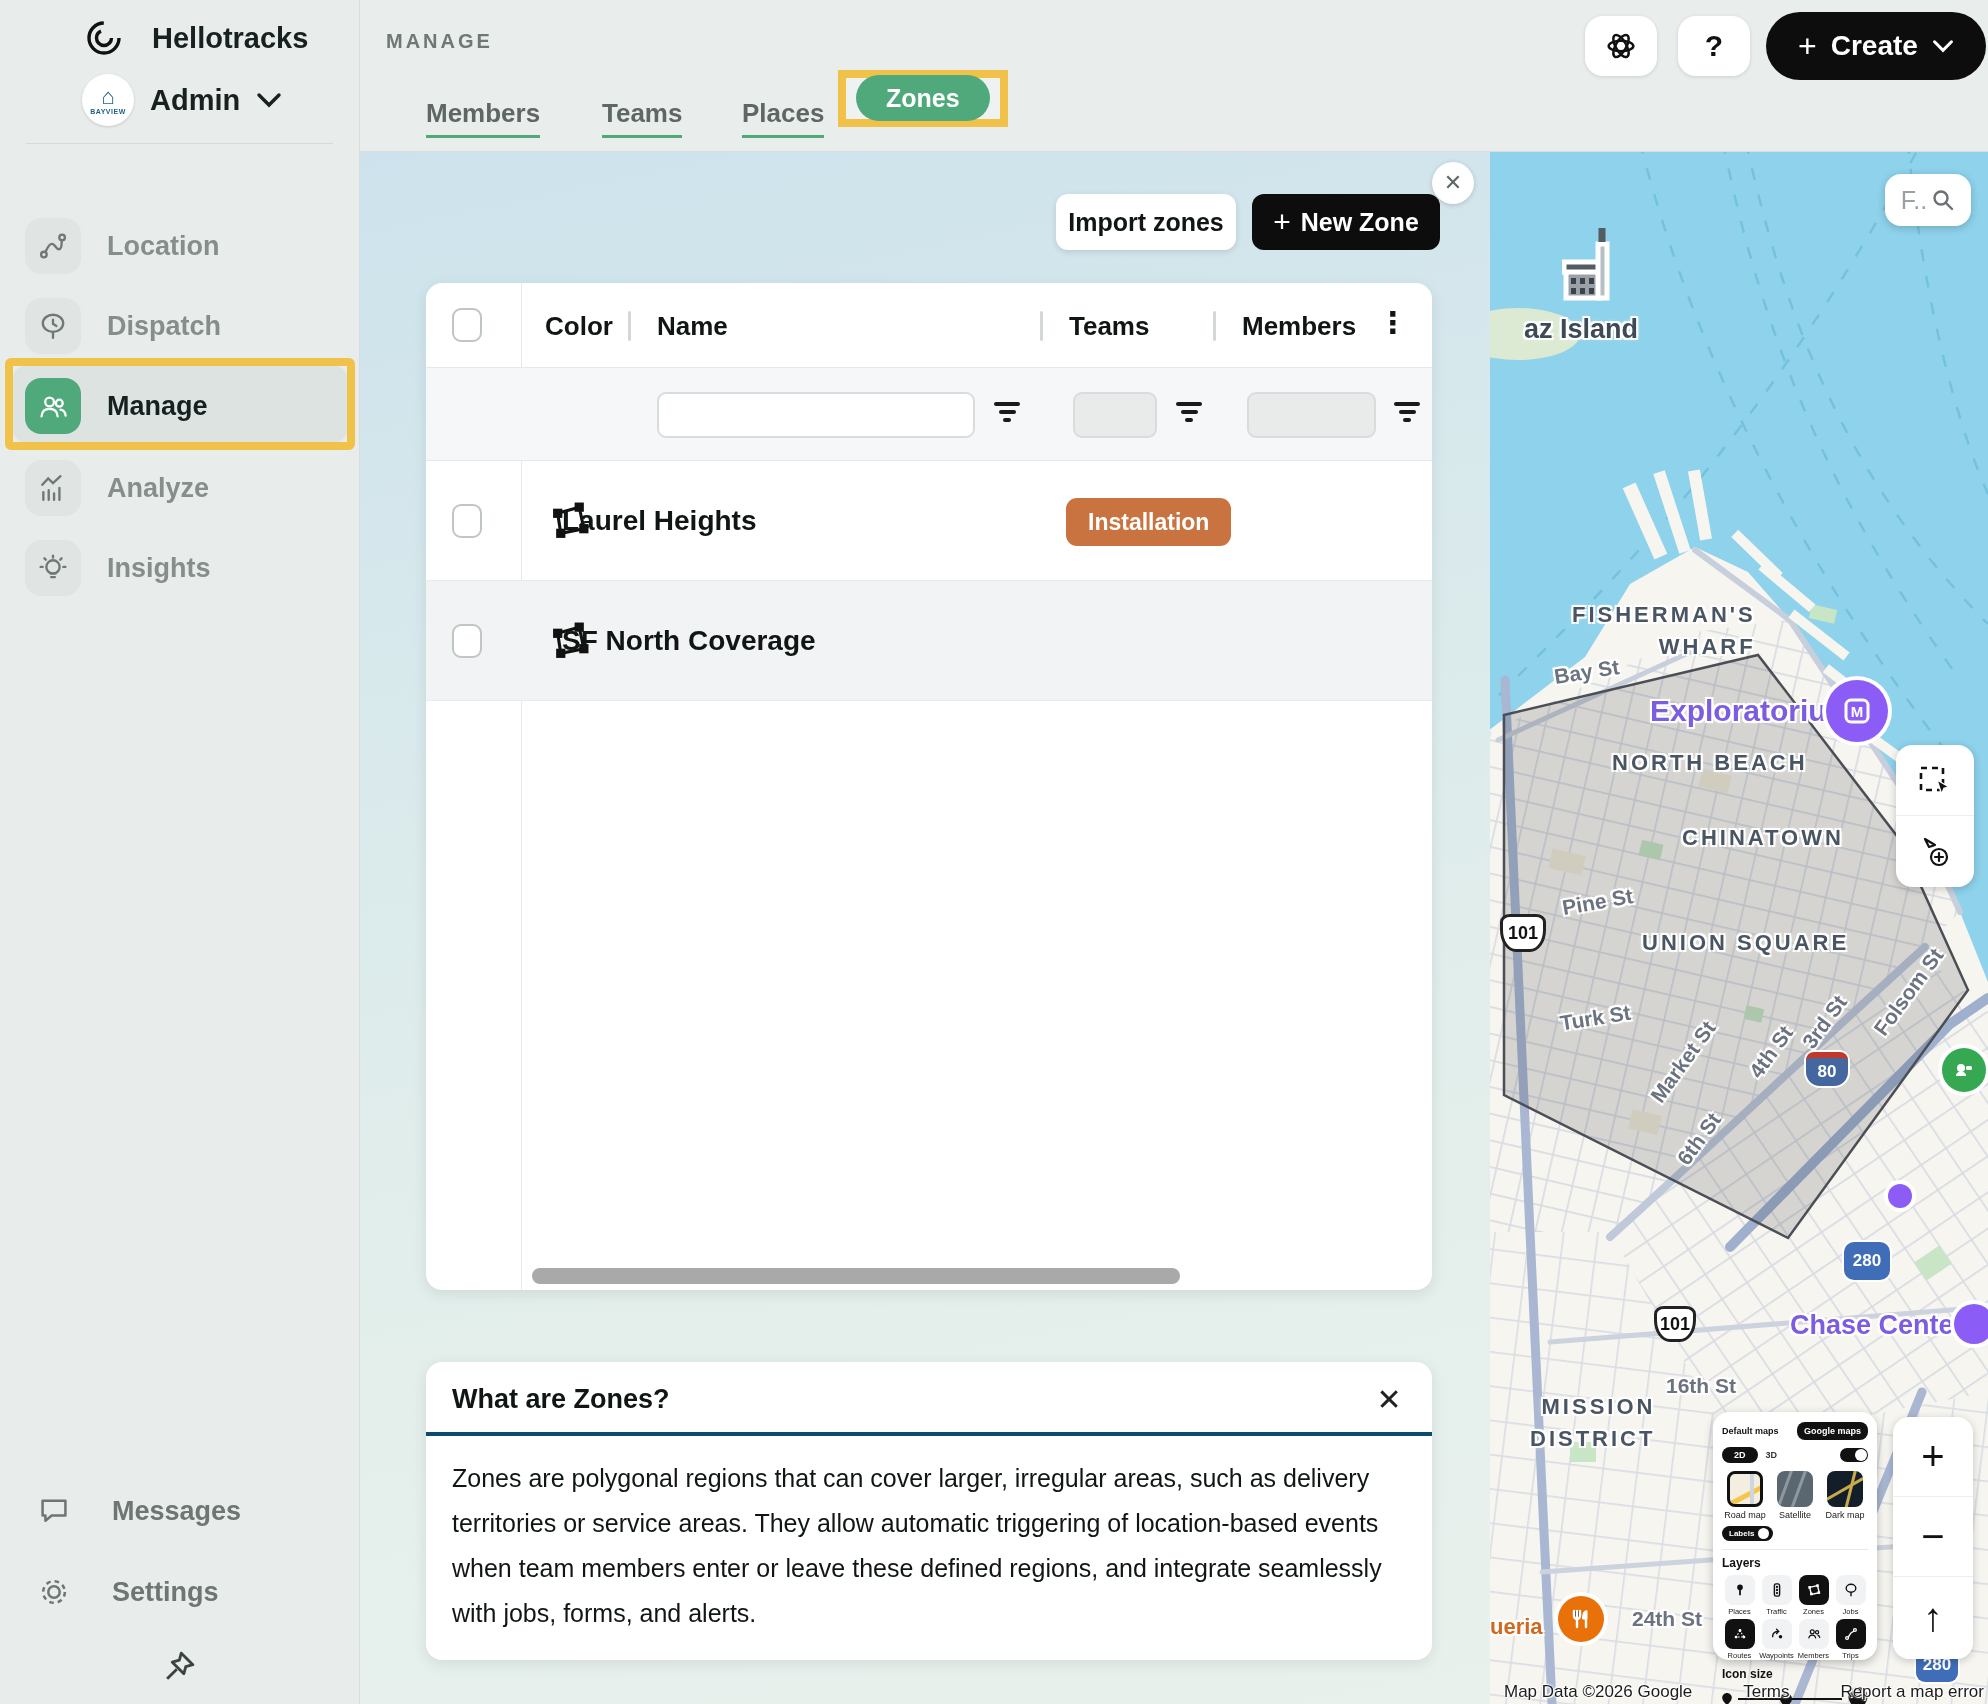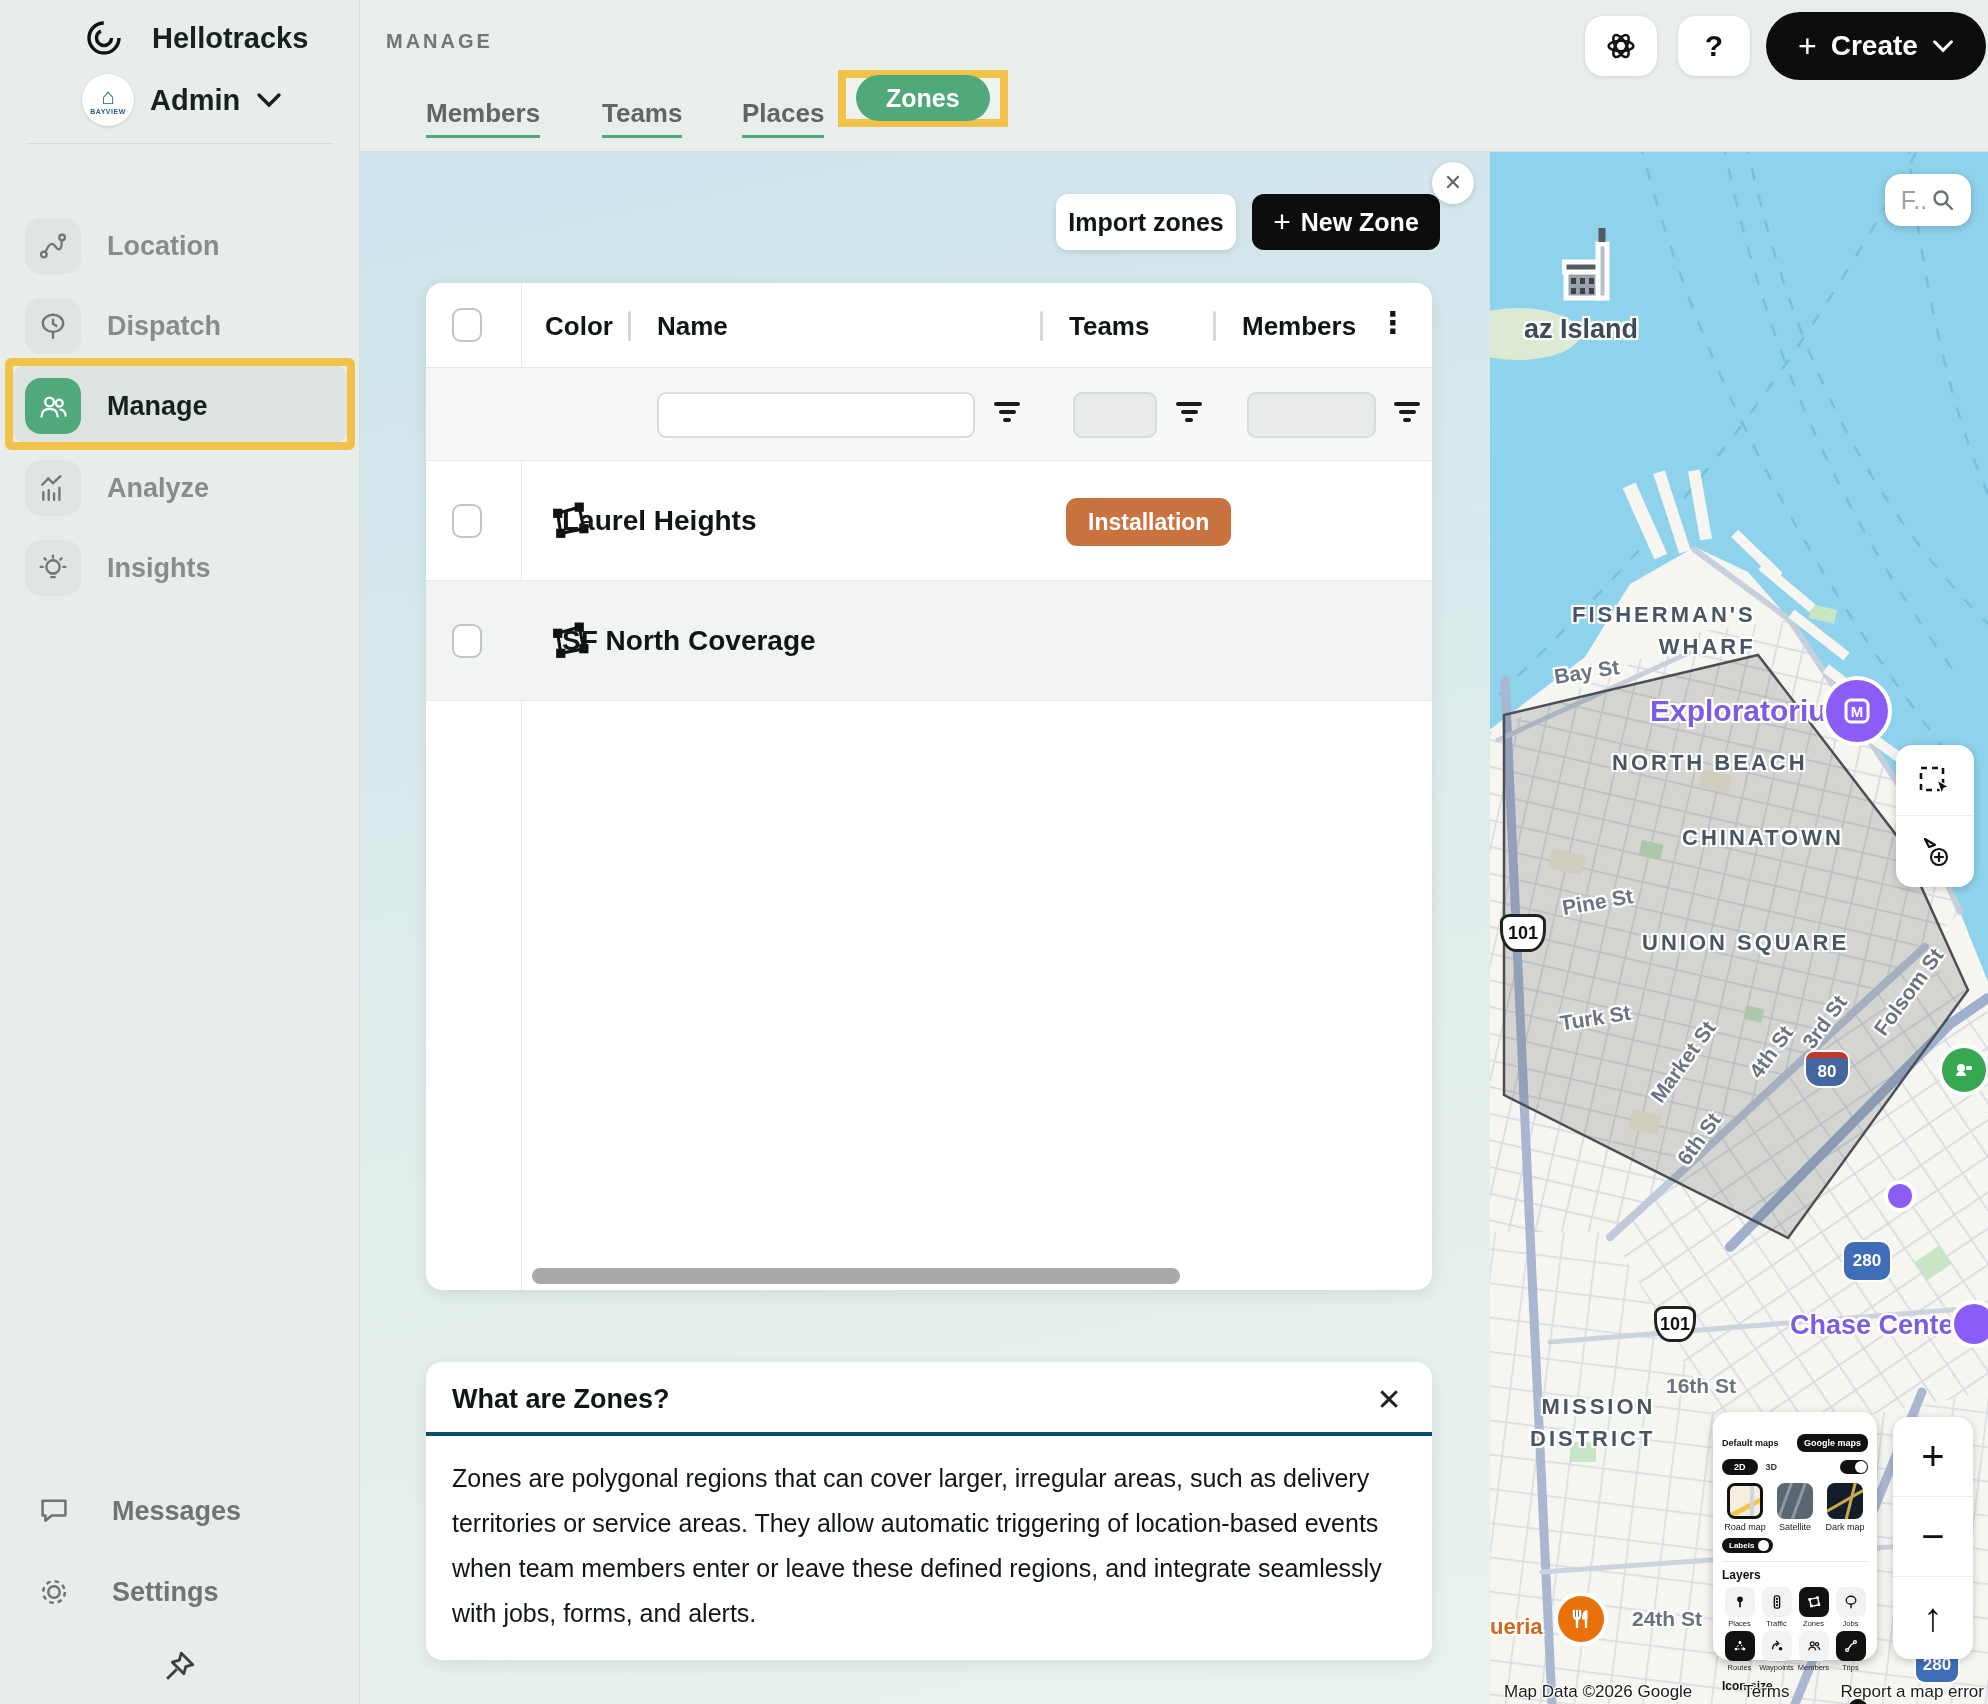--- a/index.html
+++ b/index.html
@@ -66,21 +66,21 @@
   .area{font-size:22px;font-weight:700;letter-spacing:3px;color:#4a5563;text-align:right;}
   .street{font-size:21px;font-weight:600;color:#6b7280;}
   .poi-purple{font-size:30px;font-weight:600;color:#7c5ce0;}
   .shield-us{position:absolute;background:#fff;border:3px solid #222;border-radius:10px 10px 16px 16px/8px 8px 22px 22px;color:#111;font-size:18px;font-weight:700;display:flex;align-items:center;justify-content:center;text-shadow:none;}
   .shield-i{position:absolute;background:#44679f;border-radius:8px 8px 14px 14px;color:#fff;font-size:17px;font-weight:700;display:flex;align-items:center;justify-content:center;border-top:6px solid #c0392b;box-shadow:0 0 0 2px #fff;}
   .poi-dot{position:absolute;border-radius:50%;box-shadow:0 0 0 4px #fff;display:flex;align-items:center;justify-content:center;color:#fff;}
   .map-card{position:absolute;background:#fff;border-radius:16px;box-shadow:0 2px 8px rgba(0,0,0,.2);}
   .zoombtn{height:80px;display:flex;align-items:center;justify-content:center;font-size:40px;color:#111;cursor:pointer;}
   .attr{position:absolute;left:14px;right:4px;bottom:2px;display:flex;justify-content:space-between;font-size:17px;color:#1c1c1c;text-shadow:0 0 3px #fff,0 0 3px #fff,1px 1px 0 #fff,-1px -1px 0 #fff;z-index:9;}
   
-  .lp{position:absolute;left:223px;top:1260px;width:164px;height:248px;background:#fff;border-radius:16px;box-shadow:0 3px 10px rgba(0,0,0,.25);padding:22px 9px;font-size:9px;z-index:8;}
+  .lp{position:absolute;left:223px;top:1260px;width:164px;height:248px;background:#fff;border-radius:16px;box-shadow:0 3px 10px rgba(0,0,0,.25);padding:10px 9px;font-size:9px;z-index:8;}
   .lp-row1{display:flex;align-items:center;justify-content:space-between;}
   .lp-deftxt{font-weight:700;color:#111;font-size:9px;}
   .lp-pill{background:#111;color:#fff;border-radius:8px;padding:4px 7px;font-size:9px;font-weight:700;cursor:pointer;}
   .lp-row2{display:flex;align-items:center;gap:8px;margin-top:7px;}
   .lp-2d{background:#111;color:#fff;border-radius:8px;padding:3px 12px;font-weight:700;cursor:pointer;}
   .lp-3d{color:#333;font-weight:700;cursor:pointer;}
   .lp-toggle{margin-left:auto;width:28px;height:14px;background:#111;border-radius:8px;position:relative;cursor:pointer;}
   .lp-toggle::after{content:"";position:absolute;right:1px;top:1px;width:12px;height:12px;border-radius:50%;background:#fff;}
   .lp-thumbs{display:flex;justify-content:space-between;margin-top:8px;}
   .lp-thumb{width:46px;text-align:center;color:#222;cursor:pointer;}

